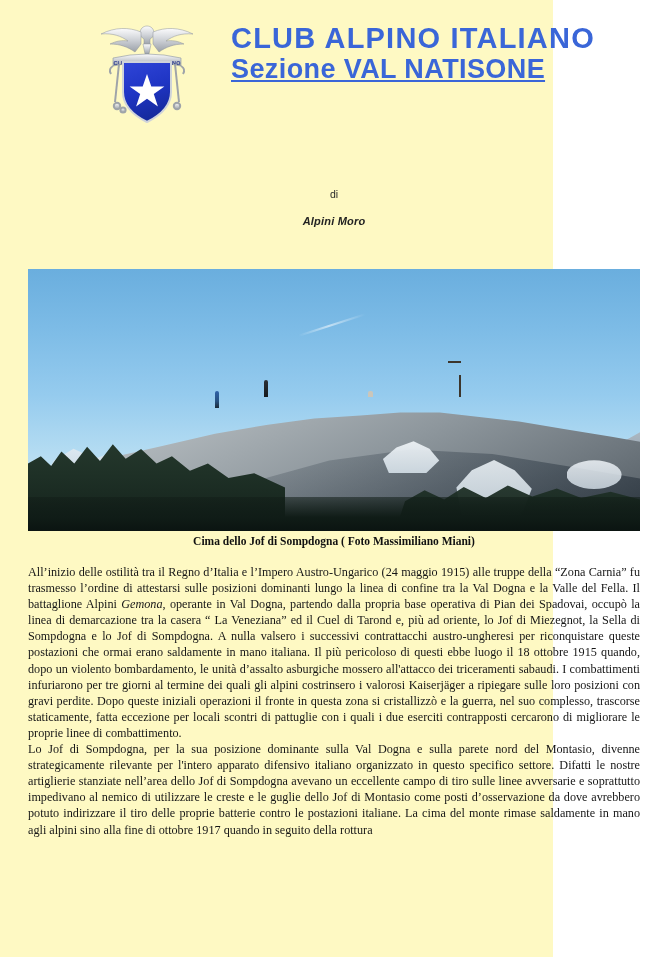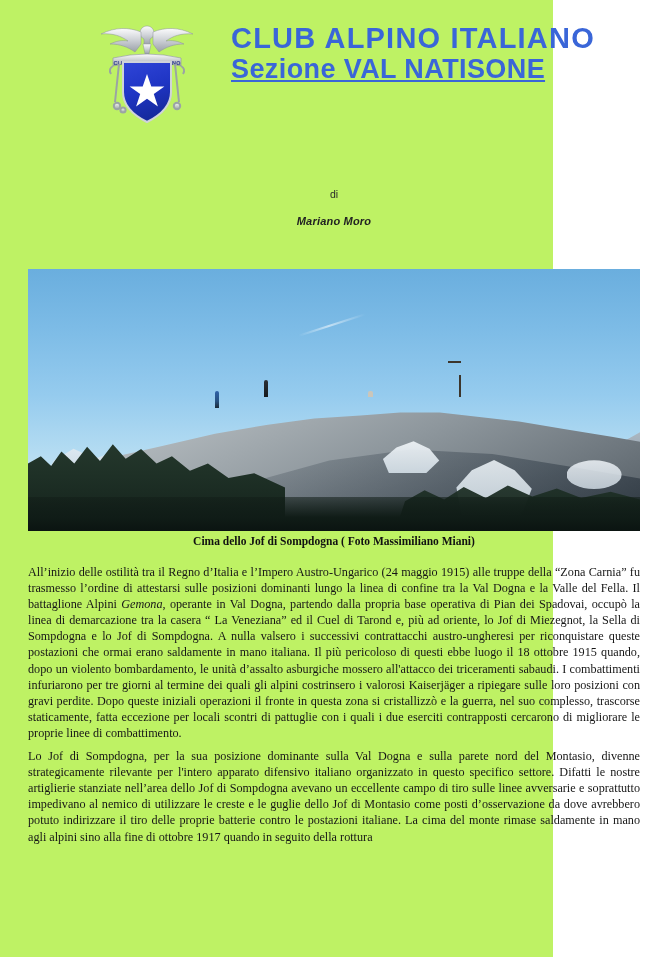--- a/index.html
+++ b/index.html
@@ -12,21 +12,21 @@
     width: 668px;
     height: 957px;
     overflow: hidden;
     font-family: "Liberation Serif", serif;
     color: #1a1a1a;
   }
   .page {
     position: relative;
     width: 553px;
     height: 957px;
-    background: #bef264;
+    background: #fef9c3;
     box-sizing: border-box;
   }
 
   
   .masthead {
     position: absolute;
     left: 0;
     top: 18px;
     width: 668px;
     height: 120px;
@@ -274,21 +274,21 @@
     font-size: 12.2px;
     line-height: 16.1px;
     color: #161616;
     hyphens: none;
   }
   .body-text p {
     margin: 0;
     text-align: justify;
     text-justify: inter-word;
   }
-  .body-text p + p { margin-top: 7px; }
+  .body-text p + p { margin-top: 0; }
   .body-text em { }
 </style>
 </head>
 <body>
 
 <div class="page">
 
   <div class="masthead">
 
     <div class="emblem">
@@ -336,21 +336,21 @@
     </div>
 
     <div class="masthead-titles">
       <span class="org-line1">CLUB  ALPINO  ITALIANO</span>
       <span class="org-line2">Sezione VAL NATISONE</span>
     </div>
   </div>
 
   <div class="title-block">
     <div class="byline-di">di</div>
-    <div class="byline-author">Mariano Moro</div>
+    <div class="byline-author">Alpini Moro</div>
   </div>
 
   <div class="photo-wrap">
     <div class="photo">
       <div class="ph-layer sky"></div>
       <div class="ph-layer contrail"></div>
       <div class="ph-layer range-far-right"></div>
       <div class="ph-layer range-mid-right"></div>
       <div class="ph-layer range-warm"></div>
       <div class="ph-layer range-left-far"></div>

